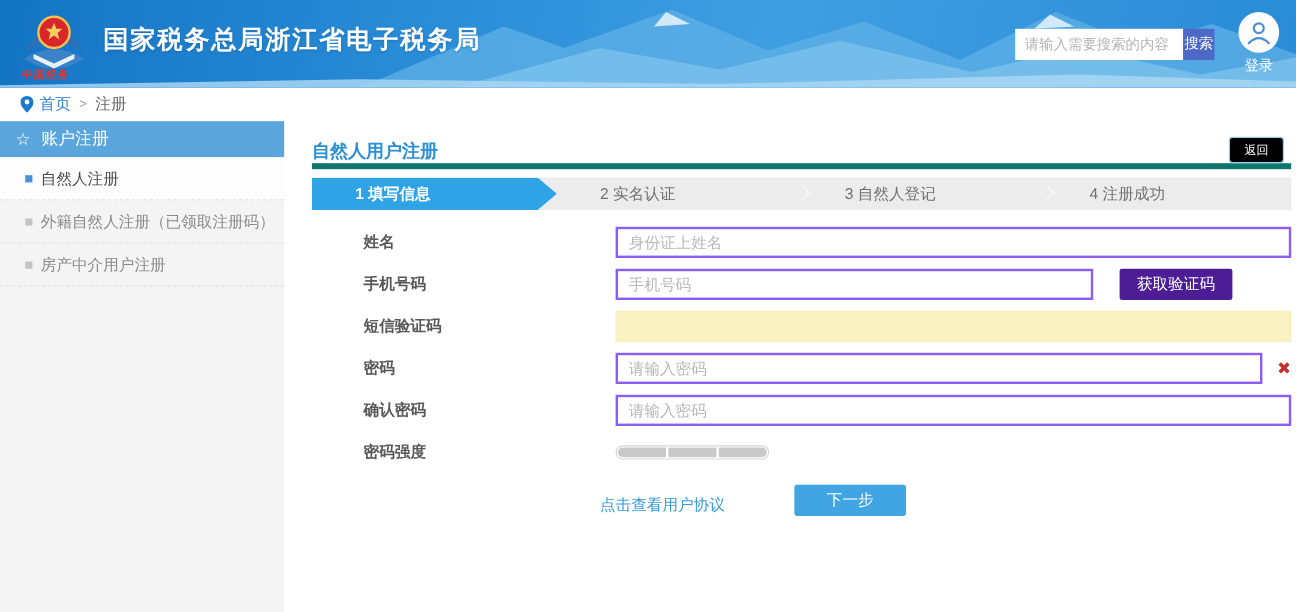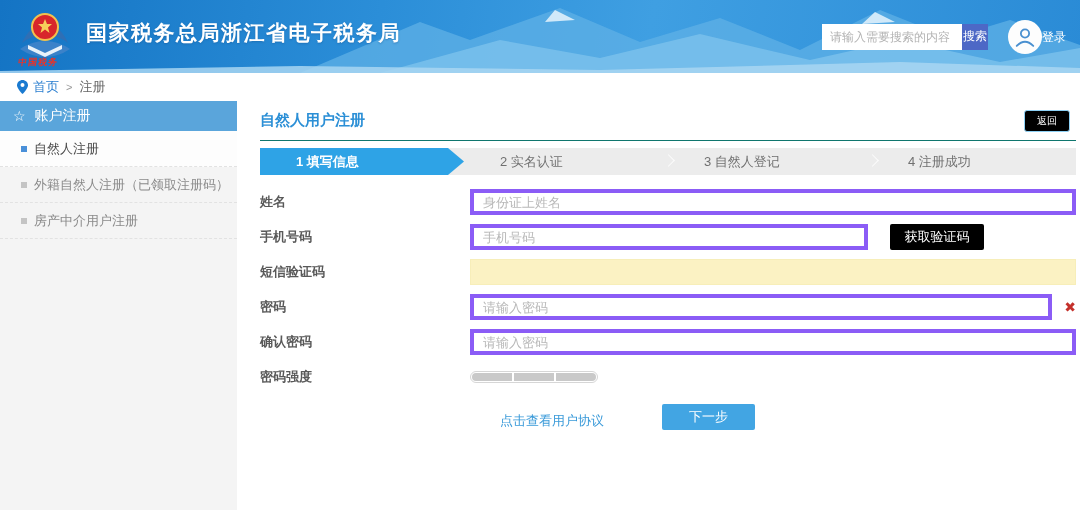--- a/index.html
+++ b/index.html
@@ -39,21 +39,21 @@
   .search-box { display: flex; align-items: center; }
   .search-input {
     width: 140px; height: 26px; border: none; outline: none;
     font-size: 12px; padding: 0 8px; color: #4d7c0f; background: #fff;
   }
   .search-input::placeholder { color: #b3b3b3; }
   .search-btn {
     height: 26px; width: 26px; border: none; cursor: pointer;
     background: #4d68c6; color: #fff; font-size: 12px;
   }
-  .login-box { display: flex; flex-direction: row; align-items: center; margin-left: 20px; margin-right: 4px; cursor: pointer; }
+  .login-box { display: flex; flex-direction: column; align-items: center; margin-left: 20px; margin-right: 4px; cursor: pointer; }
   .avatar-circle {
     width: 34px; height: 34px; border-radius: 50%; background: #fdfdfd;
     display: flex; align-items: center; justify-content: center;
   }
   .login-label { color: #fff; font-size: 12px; margin-top: 2px; }
 
   
   .breadcrumb {
     height: 28px; flex: 0 0 28px; display: flex; align-items: center;
     padding-left: 17px; font-size: 13px; background: #fff;
@@ -80,22 +80,22 @@
   }
   .sidebar-item.active { background: #fdfdfd; color: #4a4a4a; }
   .bullet {
     position: absolute; left: 21px; top: 15px; width: 6px; height: 6px; background: #c4c4c4;
   }
   .sidebar-item.active .bullet { background: #4a90d9; }
 
   
   .main { flex: 1; background: #fff; padding: 0 4px 0 23px; min-width: 0; }
   .main-header {
-    height: 40px; display: flex; align-items: center; justify-content: space-between;
-    border-bottom: 1px solid #0f766e;
+    height: 40px; display: flex; align-items: flex-end; justify-content: space-between;
+    border-bottom: 5px solid #0f766e;
   }
   .main-title { color: #2b8fd6; font-size: 15px; font-weight: bold; }
   .back-btn {
     background: #000000; border: 1px solid #8ed1f5; color: #fff;
     font-size: 10px; padding: 3px 12px; border-radius: 3px; cursor: pointer; margin-right: 6px;
   }
 
   
   .steps { display: flex; height: 27px; background: #ececec; margin-top: 7px; overflow: hidden; }
   .step {
@@ -107,32 +107,32 @@
     clip-path: polygon(0 0, calc(100% - 16px) 0, 100% 50%, calc(100% - 16px) 100%, 0 100%);
   }
   .step .chevron {
     position: absolute; left: -4px; top: 8px; width: 9px; height: 9px;
     border-top: 1px solid #fbfbfb; border-right: 1px solid #fbfbfb;
     transform: rotate(45deg);
   }
 
   
   .form { margin-top: 14px; }
-  .form-row { display: flex; align-items: center; height: 26px; margin-bottom: 9px; }
+  .form-row { display: flex; align-items: center; height: 26px; margin-bottom: 9px; margin-left: 43px; }
   .form-label { width: 210px; flex: 0 0 210px; font-size: 13px; font-weight: bold; color: #595959; }
   .form-control { flex: 1; display: flex; align-items: center; min-width: 0; }
   .text-input {
-    height: 26px; border: 4px solid #8b5cf6; outline: none;
+    height: 26px; border: 2px solid #8b5cf6; outline: none;
     font-size: 13px; color: #333; padding: 0 9px; width: 100%;
   }
   .text-input::placeholder { color: #b8b8b8; }
   .phone-input { width: 398px; flex: 0 0 398px; }
   .code-btn {
     height: 26px; width: 94px; margin-left: 22px; border: none; border-radius: 2px;
-    background: #000000; color: #fff; font-size: 13px; cursor: pointer;
+    background: #4c1d95; color: #fff; font-size: 13px; cursor: pointer;
   }
   .sms-input { background: #fbf2c3; border: 1px solid #f7eeb9; }
   .error-x { color: #c4302b; font-size: 14px; font-weight: bold; margin-left: 12px; line-height: 1; }
 
   
   .strength-meter {
     width: 128px; height: 12px; border: 1px solid #d6d6d6; border-radius: 7px;
     background: #fff; display: flex; overflow: hidden; padding: 1px;
   }
   .strength-seg { flex: 1; background: #c9c9c9; margin-right: 2px; }

